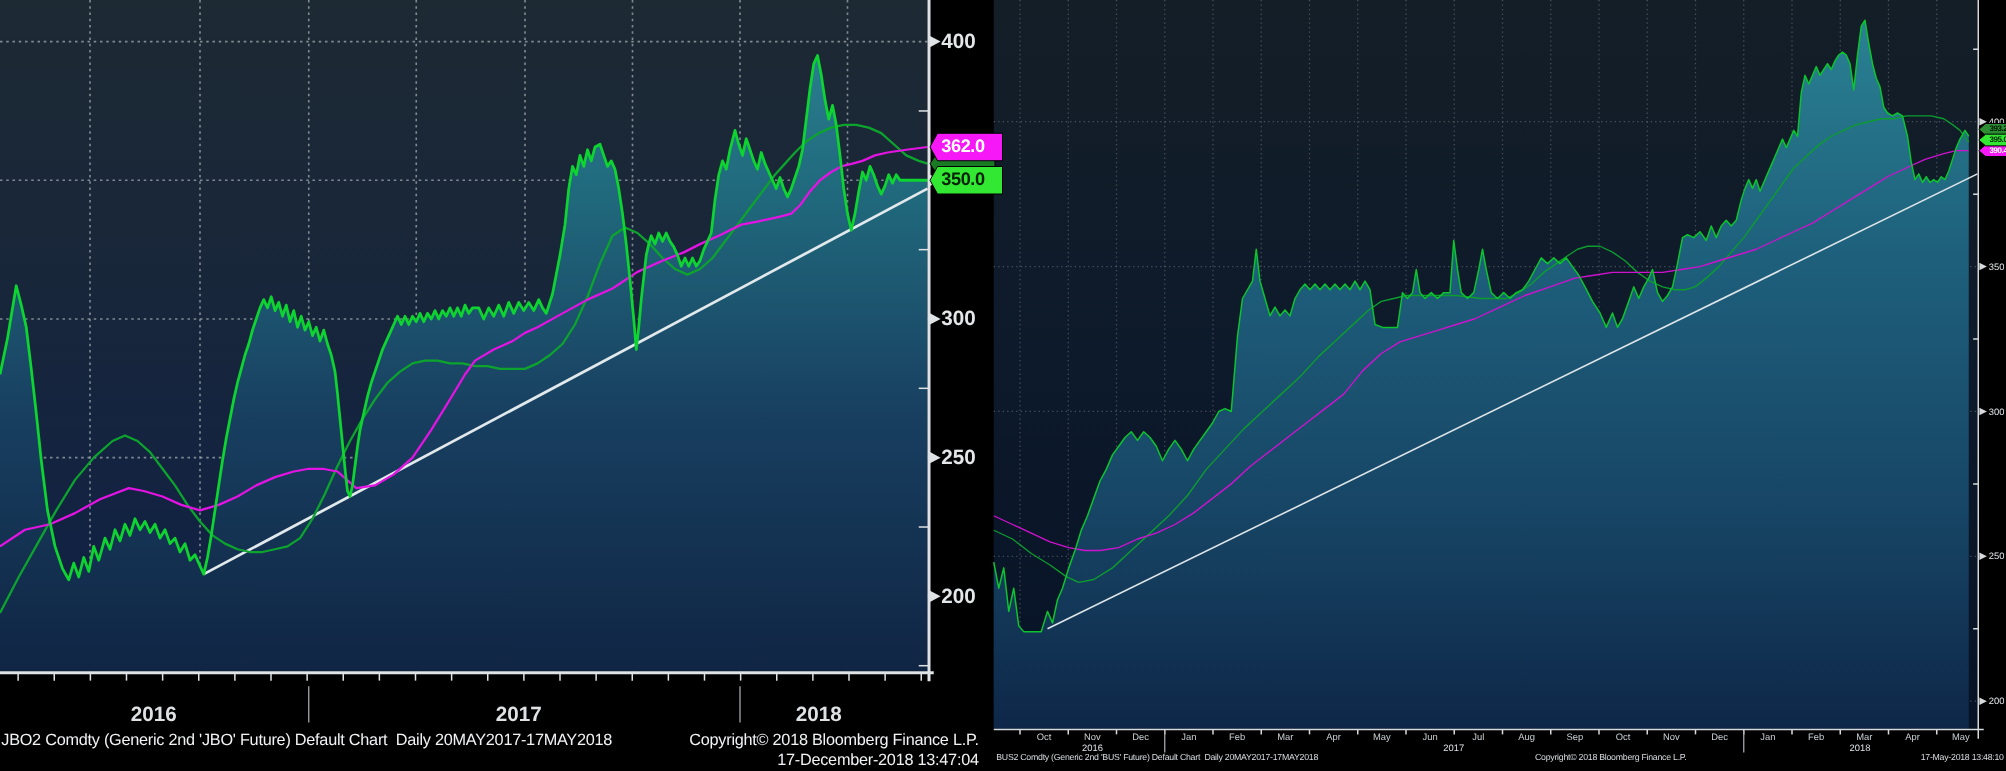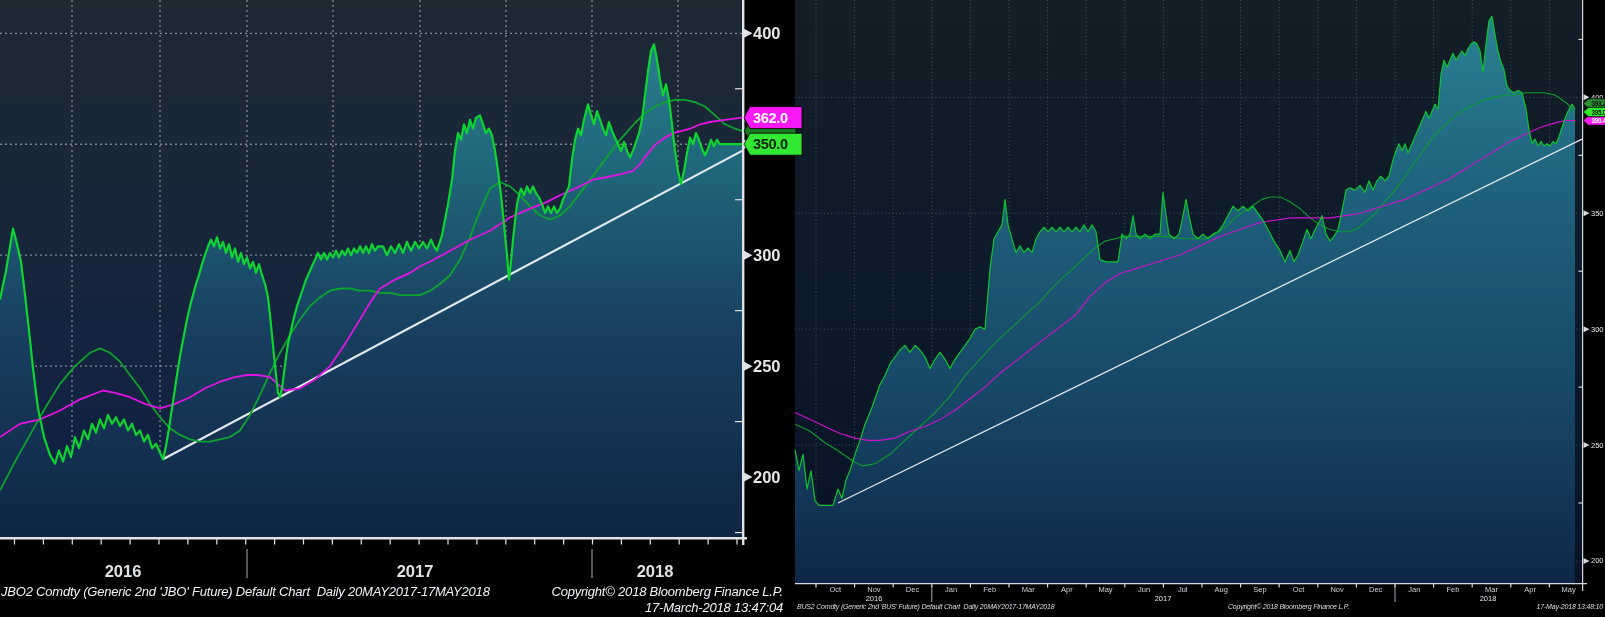--- a/index.html
+++ b/index.html
@@ -1,18 +1,18 @@
 <!DOCTYPE html>
 <html><head>
 <meta charset="utf-8">
 <style>
   html,body{margin:0;padding:0;background:#000;width:1605px;height:617px;overflow:hidden;}
   #screen{position:relative;width:1605px;height:617px;background:#000;font-family:"Liberation Sans",sans-serif;}
   #chart-svg{position:absolute;left:0;top:0;}
-  .ftxt{position:absolute;white-space:pre;z-index:3;letter-spacing:-0.2px;font-style:italic;}
+  .ftxt{position:absolute;white-space:pre;z-index:3;letter-spacing:-0.2px;}
   .lf-title{left:1px;top:584px;font-size:13px;color:#f0f2f4;}
   .lf-copy{top:584px;right:822px;font-size:13px;color:#f0f2f4;}
   .lf-time{top:600px;right:822px;font-size:13px;color:#f0f2f4;}
   .rf-title{left:797px;top:603px;font-size:7px;color:#d9dde0;}
   .rf-copy{left:1228px;top:603px;font-size:7px;color:#d9dde0;}
   .rf-time{right:2px;top:603px;font-size:7px;color:#d9dde0;}
 </style>
 </head>
 <body>
 
@@ -231,17 +231,17 @@
           <path d="M744,131 L750,122 L796,122 L796,140 L750,140 Z" fill="#1a7a24" stroke="#000" stroke-width="0.8"></path>
           <path d="M744,117.6 L750,106.6 L802,106.6 L802,128.6 L750,128.6 Z" fill="#f618f6" stroke="#000" stroke-width="0.8"></path>
           <text x="753" y="117.6" fill="#ffffff" font-size="14.5" font-weight="700" dominant-baseline="central" font-family="&quot;Liberation Sans&quot;,sans-serif" letter-spacing="-0.3">362.0</text>
           <path d="M744,144.2 L750,133.2 L802,133.2 L802,155.2 L750,155.2 Z" fill="#33e833" stroke="#000" stroke-width="0.8"></path>
           <text x="753" y="144.2" fill="#002200" font-size="14.5" font-weight="700" dominant-baseline="central" font-family="&quot;Liberation Sans&quot;,sans-serif" letter-spacing="-0.3">350.0</text>
         </g>
       </g>
     </svg>
   <div class="ftxt lf-title">JBO2 Comdty (Generic 2nd 'JBO' Future) Default Chart  Daily 20MAY2017-17MAY2018</div>
   <div class="ftxt lf-copy">Copyright© 2018 Bloomberg Finance L.P.</div>
-  <div class="ftxt lf-time">17-March-2018 13:47:04</div>
+  <div class="ftxt lf-time">17-December-2018 13:47:04</div>
   <div class="ftxt rf-title">BUS2 Comdty (Generic 2nd 'BUS' Future) Default Chart  Daily 20MAY2017-17MAY2018</div>
   <div class="ftxt rf-copy">Copyright© 2018 Bloomberg Finance L.P.</div>
   <div class="ftxt rf-time">17-May-2018 13:48:10</div>
 </div>
 
 </body></html>

